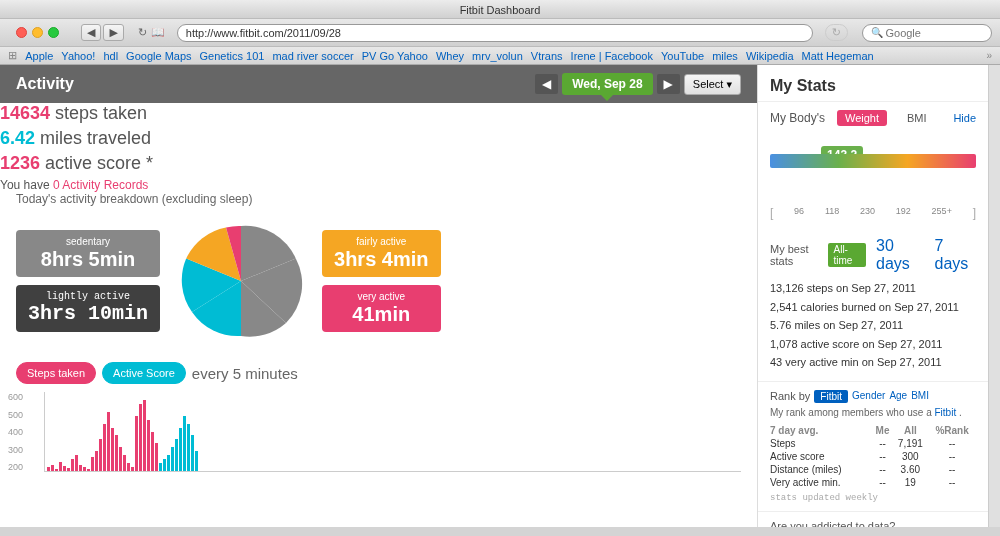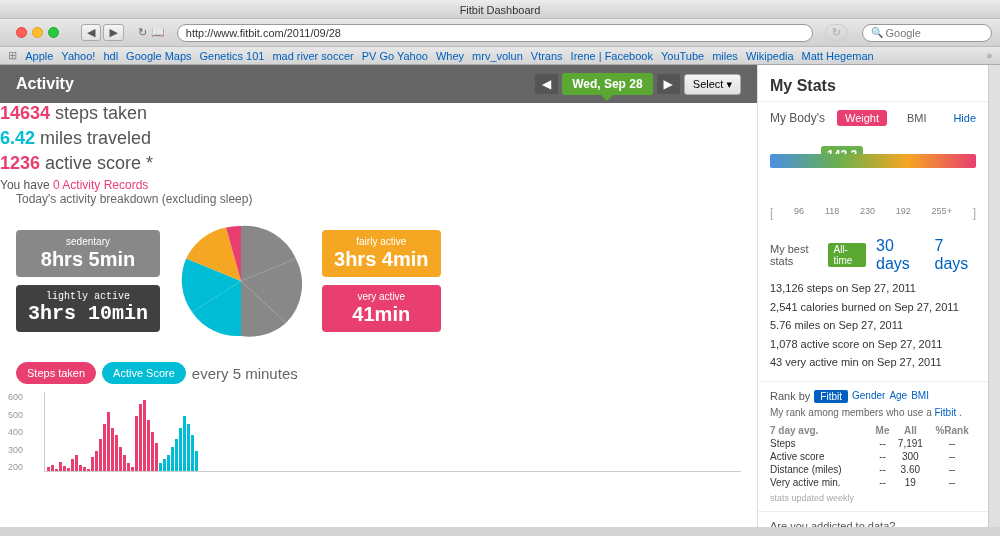--- a/index.html
+++ b/index.html
@@ -95,21 +95,21 @@
     .rank-fitbit { background: #0060bf; color: white; padding: 1px 6px; border-radius: 2px; font-size: 10px; cursor: pointer; }
     .rank-tab { color: #0060bf; font-size: 10px; cursor: pointer; }
     .rank-note { font-size: 10px; color: #666; margin-bottom: 6px; }
     .rank-note a { color: #0060bf; }
     .rank-table { width: 100%; border-collapse: collapse; font-size: 10px; }
     .rank-table th { color: #888; text-align: left; padding: 1px 0; }
     .rank-table td { color: #333; padding: 1px 0; }
     .rank-table .col-me { text-align: center; }
     .rank-table .col-all { text-align: center; }
     .rank-table .col-rank { text-align: center; }
-    .stats-updated { font-size: 9px; color: #aaa; margin-top: 4px; }
+    .stats-updated { font-size: 9px; color: #aaa; margin-top: 4px; font-family: Liberation Mono, monospace; }
     .premium-link { padding: 8px 12px; border-top: 1px solid #eee; font-size: 11px; }
     .premium-link p { color: #555; margin-bottom: 2px; }
     .premium-link a { color: #0060bf; text-decoration: none; font-size: 11px; }
     .scrollbar-area { width: 12px; background: #e0e0e0; border-left: 1px solid #ccc; }
   </style>
 </head>
 <body>
 
 <div class="title-bar">
   <span>Fitbit Dashboard</span>

